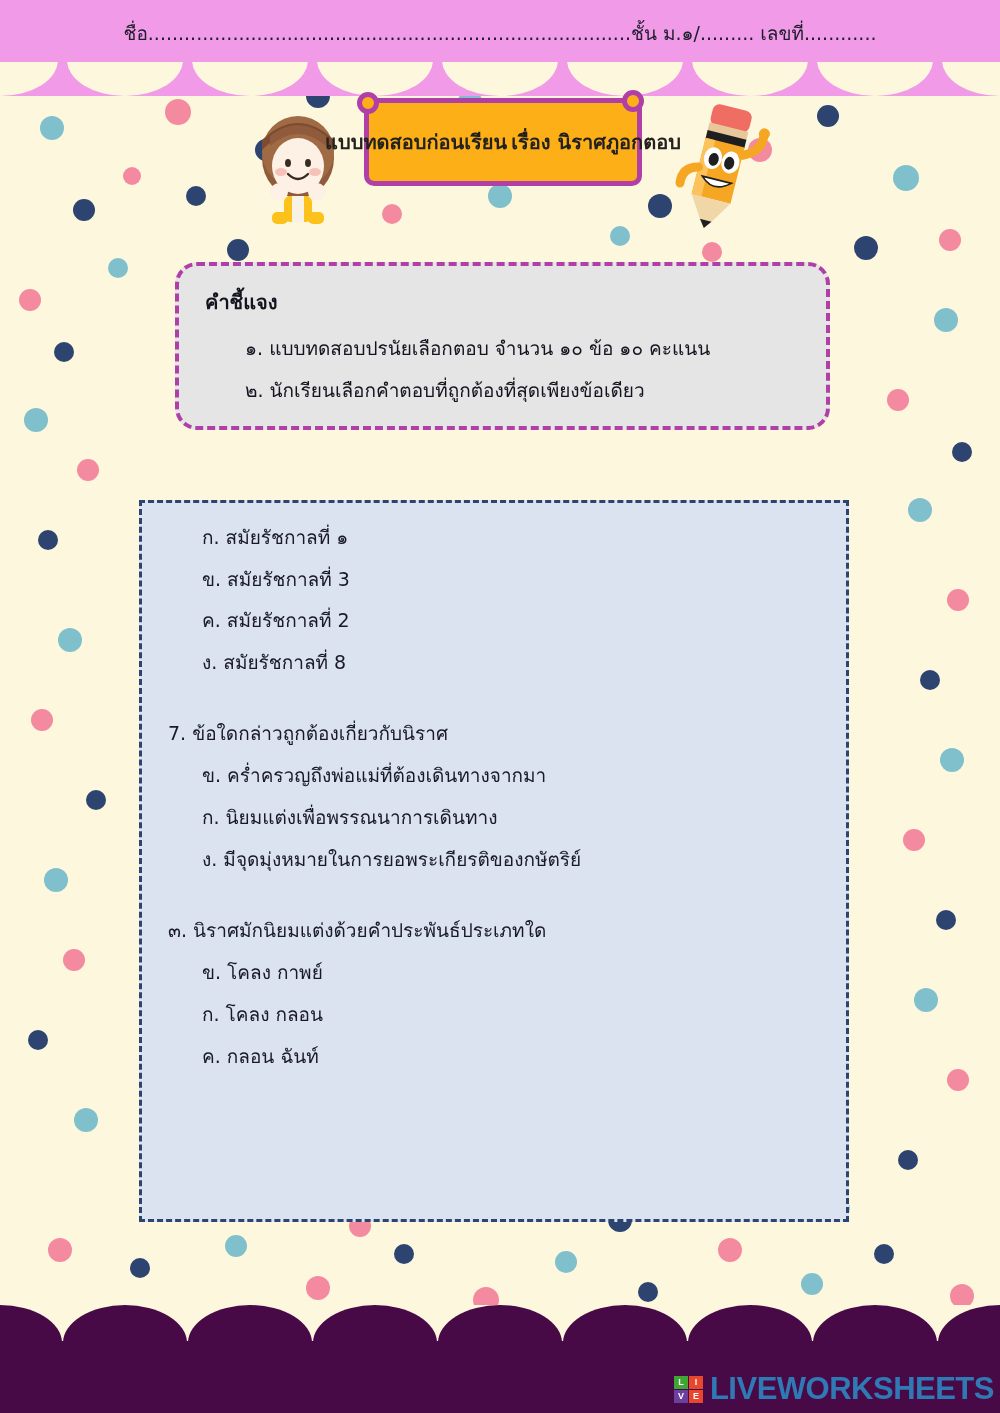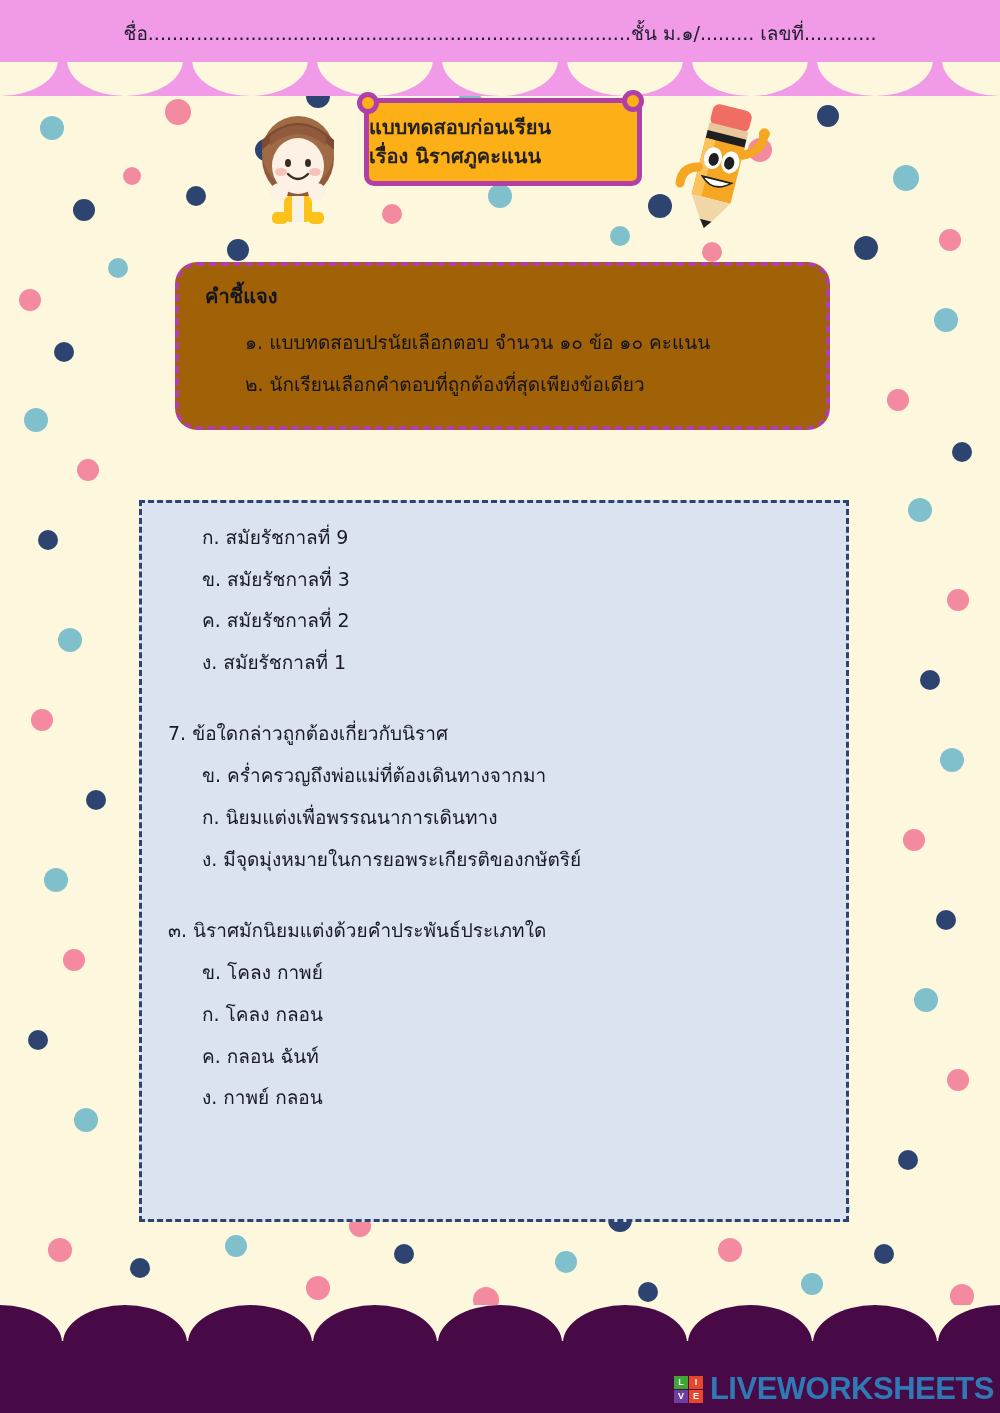--- a/index.html
+++ b/index.html
@@ -122,22 +122,21 @@
   #title-banner {
     position: absolute;
     left: 364px; top: 6px;
     width: 278px;
     height: 88px;
     background: #fdaf17;
     border: 5px solid #b03fa8;
     border-radius: 10px;
     box-sizing: border-box;
     display: flex;
-    flex-direction: column;
-    align-items: flex-start;
+    align-items: center;
     justify-content: center;
     gap: 4px;
     z-index: 6;
   }
   #title-banner .t-line {
     font-size: 20px;
     font-weight: bold;
     color: #23211f;
     line-height: 1.25;
     white-space: nowrap;
@@ -159,25 +158,25 @@
   #girl { position: absolute; left: 248px; top: 8px; width: 100px; height: 125px; z-index: 6; }
   
   #pencil { position: absolute; left: 668px; top: 6px; width: 104px; height: 130px; z-index: 6; }
 
   
   #instructions {
     position: absolute;
     left: 175px; top: 262px;
     width: 655px;
     height: 168px;
-    background: #a16207;
+    background: #e5e5e5;
     border: 4px dashed #b03fa8;
     border-radius: 22px;
     box-sizing: border-box;
-    padding: 14px 26px;
+    padding: 20px 26px;
     z-index: 5;
   }
   #instructions .ins-title {
     font-size: 20px;
     font-weight: bold;
     color: #141420;
     margin-bottom: 18px;
   }
   #instructions .ins-item {
     font-size: 19px;
@@ -329,21 +328,21 @@
       <ellipse cx="31" cy="92" rx="9" ry="9" fill="#fdf0e4"></ellipse>
       <ellipse cx="69" cy="92" rx="9" ry="9" fill="#fdf0e4"></ellipse>
       <rect x="24" y="112" width="16" height="12" rx="5" fill="#fcc21b"></rect>
       <rect x="60" y="112" width="16" height="12" rx="5" fill="#fcc21b"></rect>
     </svg>
 
     <div class="scroll-curl" id="curl-left"></div>
     <div class="scroll-curl" id="curl-right"></div>
     <div id="title-banner">
       <div class="t-line">แบบทดสอบก่อนเรียน</div>
-      <div class="t-line">เรื่อง นิราศภูคะแนน</div>
+      <div class="t-line">เรื่อง นิราศภูอกตอบ</div>
     </div>
 
     <svg id="pencil" viewBox="0 0 104 130">
       <g transform="rotate(14 52 65)">
         <rect x="32" y="8" width="40" height="22" rx="7" fill="#ef6d63"></rect>
         <rect x="32" y="28" width="40" height="10" fill="#e8c79a"></rect>
         <rect x="32" y="36" width="40" height="9" fill="#1f1f22"></rect>
         <rect x="32" y="44" width="40" height="58" fill="#f5a623"></rect>
         <rect x="32" y="44" width="10" height="58" fill="#fcc25b"></rect>
         <path d="M32 102 L72 102 L58 124 L46 124 Z" fill="#f1d7a8"></path>
@@ -362,39 +361,38 @@
 
   <div id="instructions">
     <div class="ins-title">คำชี้แจง</div>
     <div class="ins-item">๑. แบบทดสอบปรนัยเลือกตอบ จำนวน ๑๐ ข้อ ๑๐ คะแนน</div>
     <div class="ins-item">๒. นักเรียนเลือกคำตอบที่ถูกต้องที่สุดเพียงข้อเดียว</div>
   </div>
 
   <div id="questions">
 
     <div class="q-block">
-      <div class="q-choice">ก. สมัยรัชกาลที่ 9</div>
+      <div class="q-choice">ก. สมัยรัชกาลที่ ๑</div>
       <div class="q-choice">ข. สมัยรัชกาลที่ 3</div>
       <div class="q-choice">ค. สมัยรัชกาลที่ 2</div>
-      <div class="q-choice">ง. สมัยรัชกาลที่ 1</div>
+      <div class="q-choice">ง. สมัยรัชกาลที่ 8</div>
     </div>
 
     <div class="q-block">
       <div class="q-text">7. ข้อใดกล่าวถูกต้องเกี่ยวกับนิราศ</div>
       <div class="q-choice">ข. คร่ำครวญถึงพ่อแม่ที่ต้องเดินทางจากมา</div>
       <div class="q-choice">ก. นิยมแต่งเพื่อพรรณนาการเดินทาง</div>
       <div class="q-choice">ง. มีจุดมุ่งหมายในการยอพระเกียรติของกษัตริย์</div>
     </div>
 
     <div class="q-block">
       <div class="q-text">๓. นิราศมักนิยมแต่งด้วยคำประพันธ์ประเภทใด</div>
       <div class="q-choice">ข. โคลง กาพย์</div>
       <div class="q-choice">ก. โคลง กลอน</div>
       <div class="q-choice">ค. กลอน ฉันท์</div>
-      <div class="q-choice">ง. กาพย์ กลอน</div>
     </div>
 
   </div>
 
   <svg id="bottom-scallop" viewBox="0 0 1000 36" preserveAspectRatio="none">
     <rect x="0" y="0" width="1000" height="36" fill="#fdf8dd"></rect>
     <g fill="#470a47">
       <ellipse cx="0" cy="38" rx="62" ry="38"></ellipse>
       <ellipse cx="125" cy="38" rx="62" ry="38"></ellipse>
       <ellipse cx="250" cy="38" rx="62" ry="38"></ellipse>

